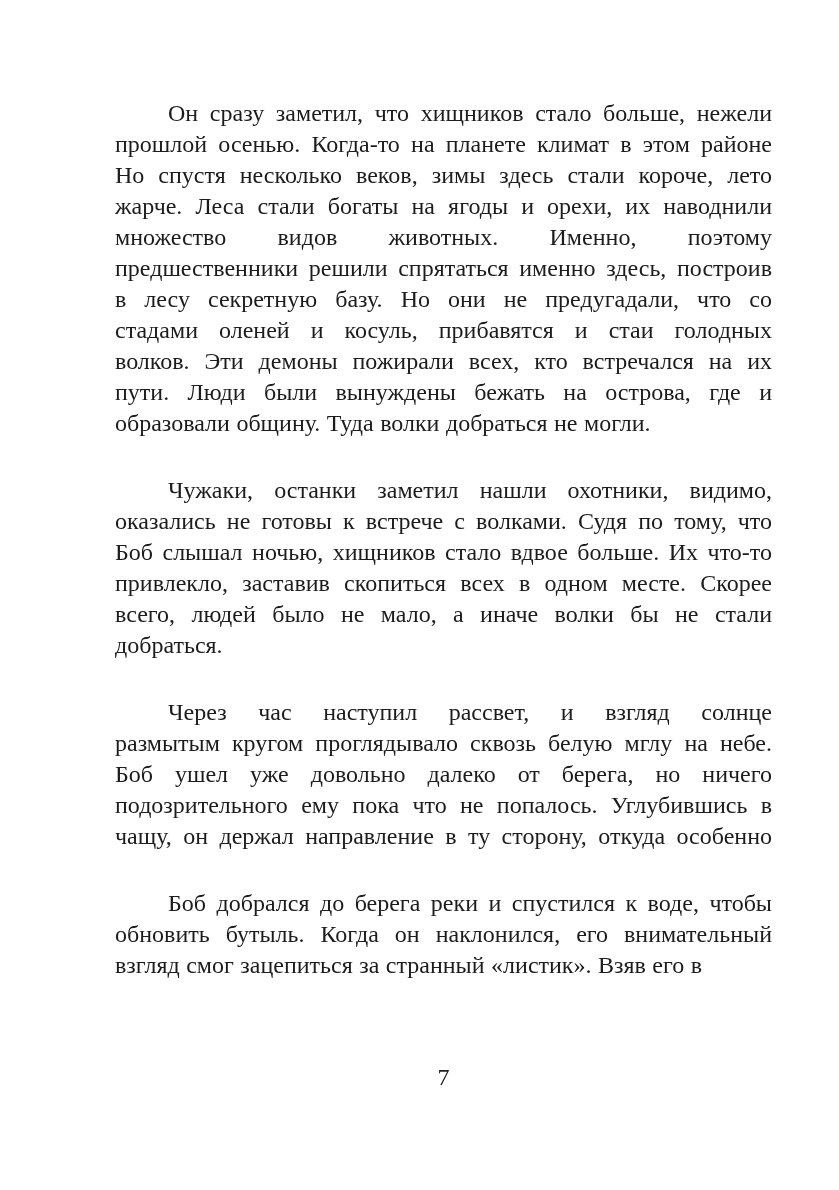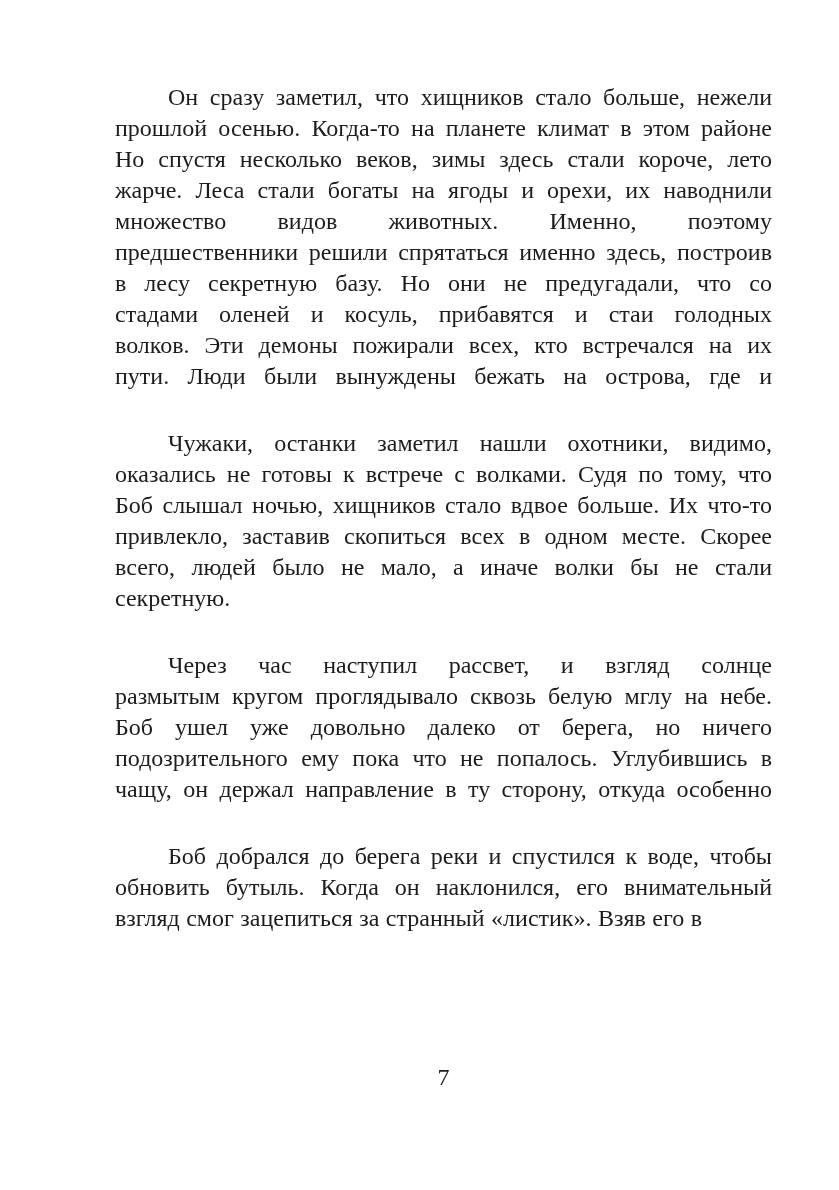--- a/index.html
+++ b/index.html
@@ -31,20 +31,21 @@
   }
   .line {
     font-size: 24px;
     line-height: 31px;
     text-align: justify;
     text-align-last: justify;
     word-spacing: 0.02em;
   }
   .line.first {
     text-indent: 53px;
+    margin-top: 16px;
   }
   .line.last {
     text-align: left;
     text-align-last: left;
   }
   .page-number {
     position: absolute;
     left: 115px;
     top: 1062px;
     width: 657px;
@@ -63,28 +64,29 @@
         <div class="line first">Он сразу заметил, что хищников стало больше, нежели</div>
         <div class="line">прошлой осенью. Когда-то на планете климат в этом районе</div>
         <div class="line">Но спустя несколько веков, зимы здесь стали короче, лето</div>
         <div class="line">жарче. Леса стали богаты на ягоды и орехи, их наводнили</div>
         <div class="line">множество видов животных. Именно, поэтому</div>
         <div class="line">предшественники решили спрятаться именно здесь, построив</div>
         <div class="line">в лесу секретную базу. Но они не предугадали, что со</div>
         <div class="line">стадами оленей и косуль, прибавятся и стаи голодных</div>
         <div class="line">волков. Эти демоны пожирали всех, кто встречался на их</div>
         <div class="line">пути. Люди были вынуждены бежать на острова, где и</div>
+        <div class="line last">образовали общину. Туда волки добраться не могли.</div>
       </div>
       <div class="para">
         <div class="line first">Чужаки, останки заметил нашли охотники, видимо,</div>
         <div class="line">оказались не готовы к встрече с волками. Судя по тому, что</div>
         <div class="line">Боб слышал ночью, хищников стало вдвое больше. Их что-то</div>
         <div class="line">привлекло, заставив скопиться всех в одном месте. Скорее</div>
         <div class="line">всего, людей было не мало, а иначе волки бы не стали</div>
-        <div class="line last">секретную.</div>
+        <div class="line last">добраться.</div>
       </div>
       <div class="para">
         <div class="line first">Через час наступил рассвет, и взгляд солнце</div>
         <div class="line">размытым кругом проглядывало сквозь белую мглу на небе.</div>
         <div class="line">Боб ушел уже довольно далеко от берега, но ничего</div>
         <div class="line">подозрительного ему пока что не попалось. Углубившись в</div>
         <div class="line">чащу, он держал направление в ту сторону, откуда особенно</div>
       </div>
       <div class="para">
         <div class="line first">Боб добрался до берега реки и спустился к воде, чтобы</div>

